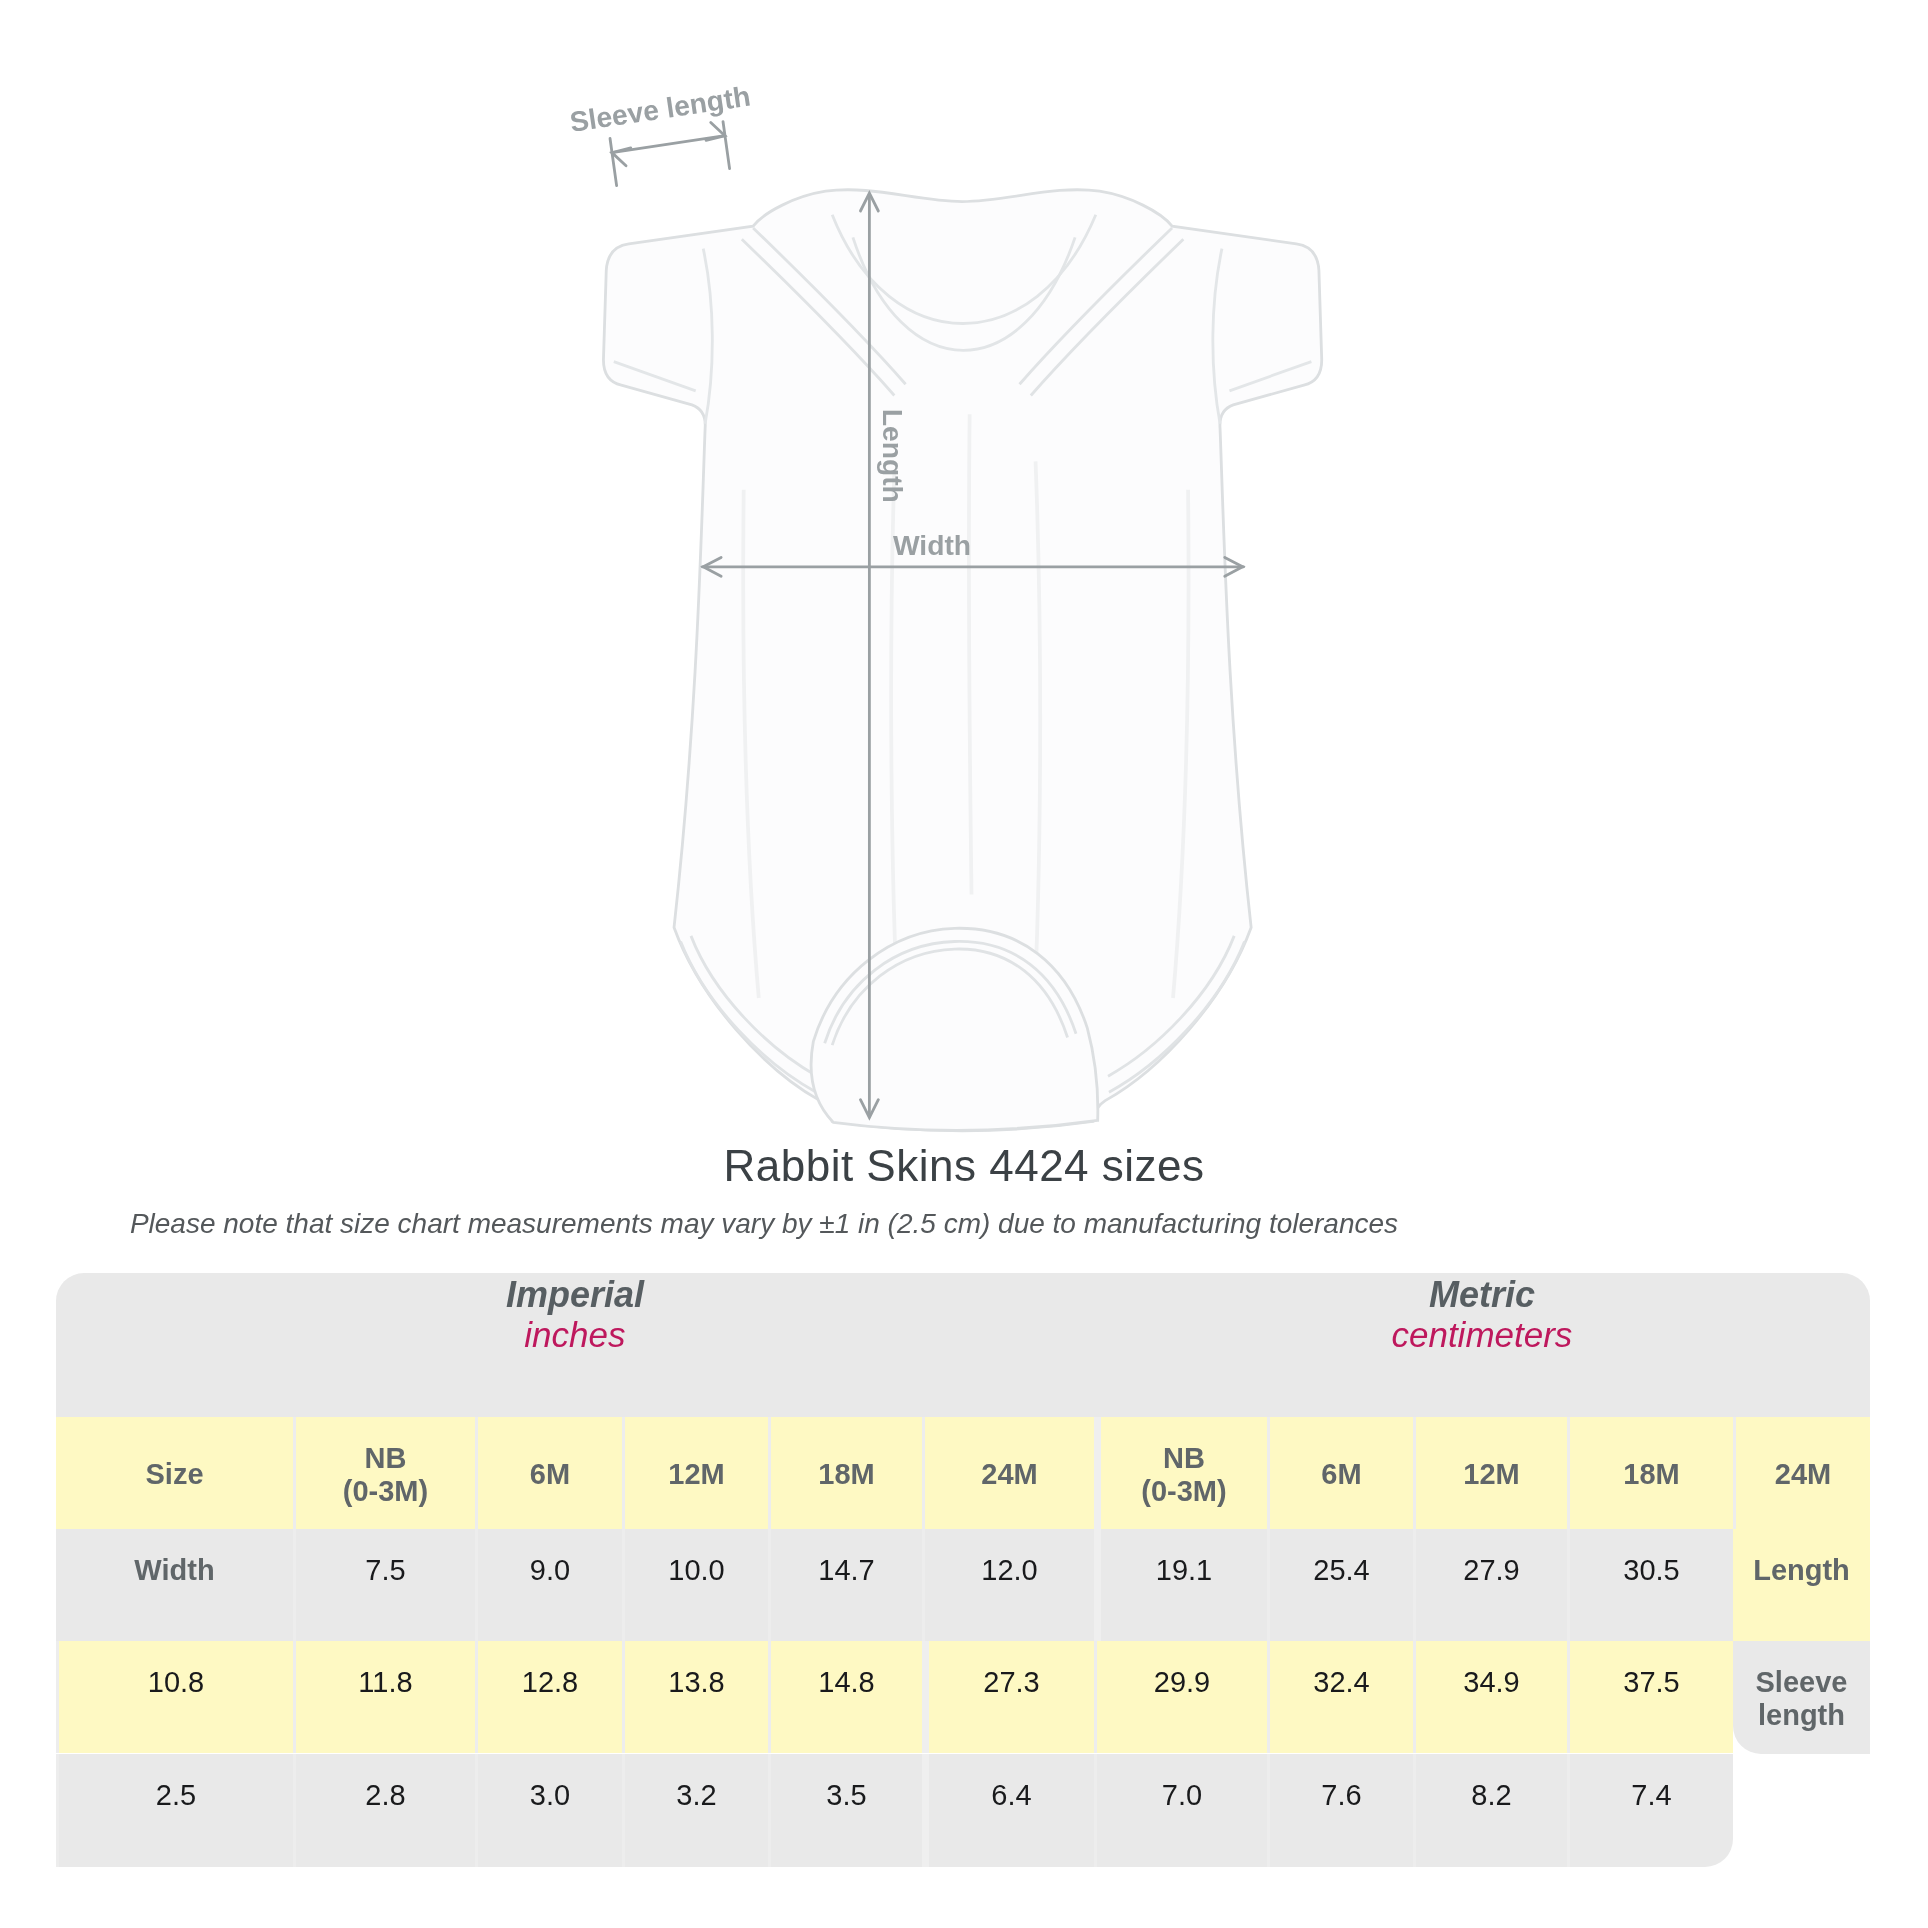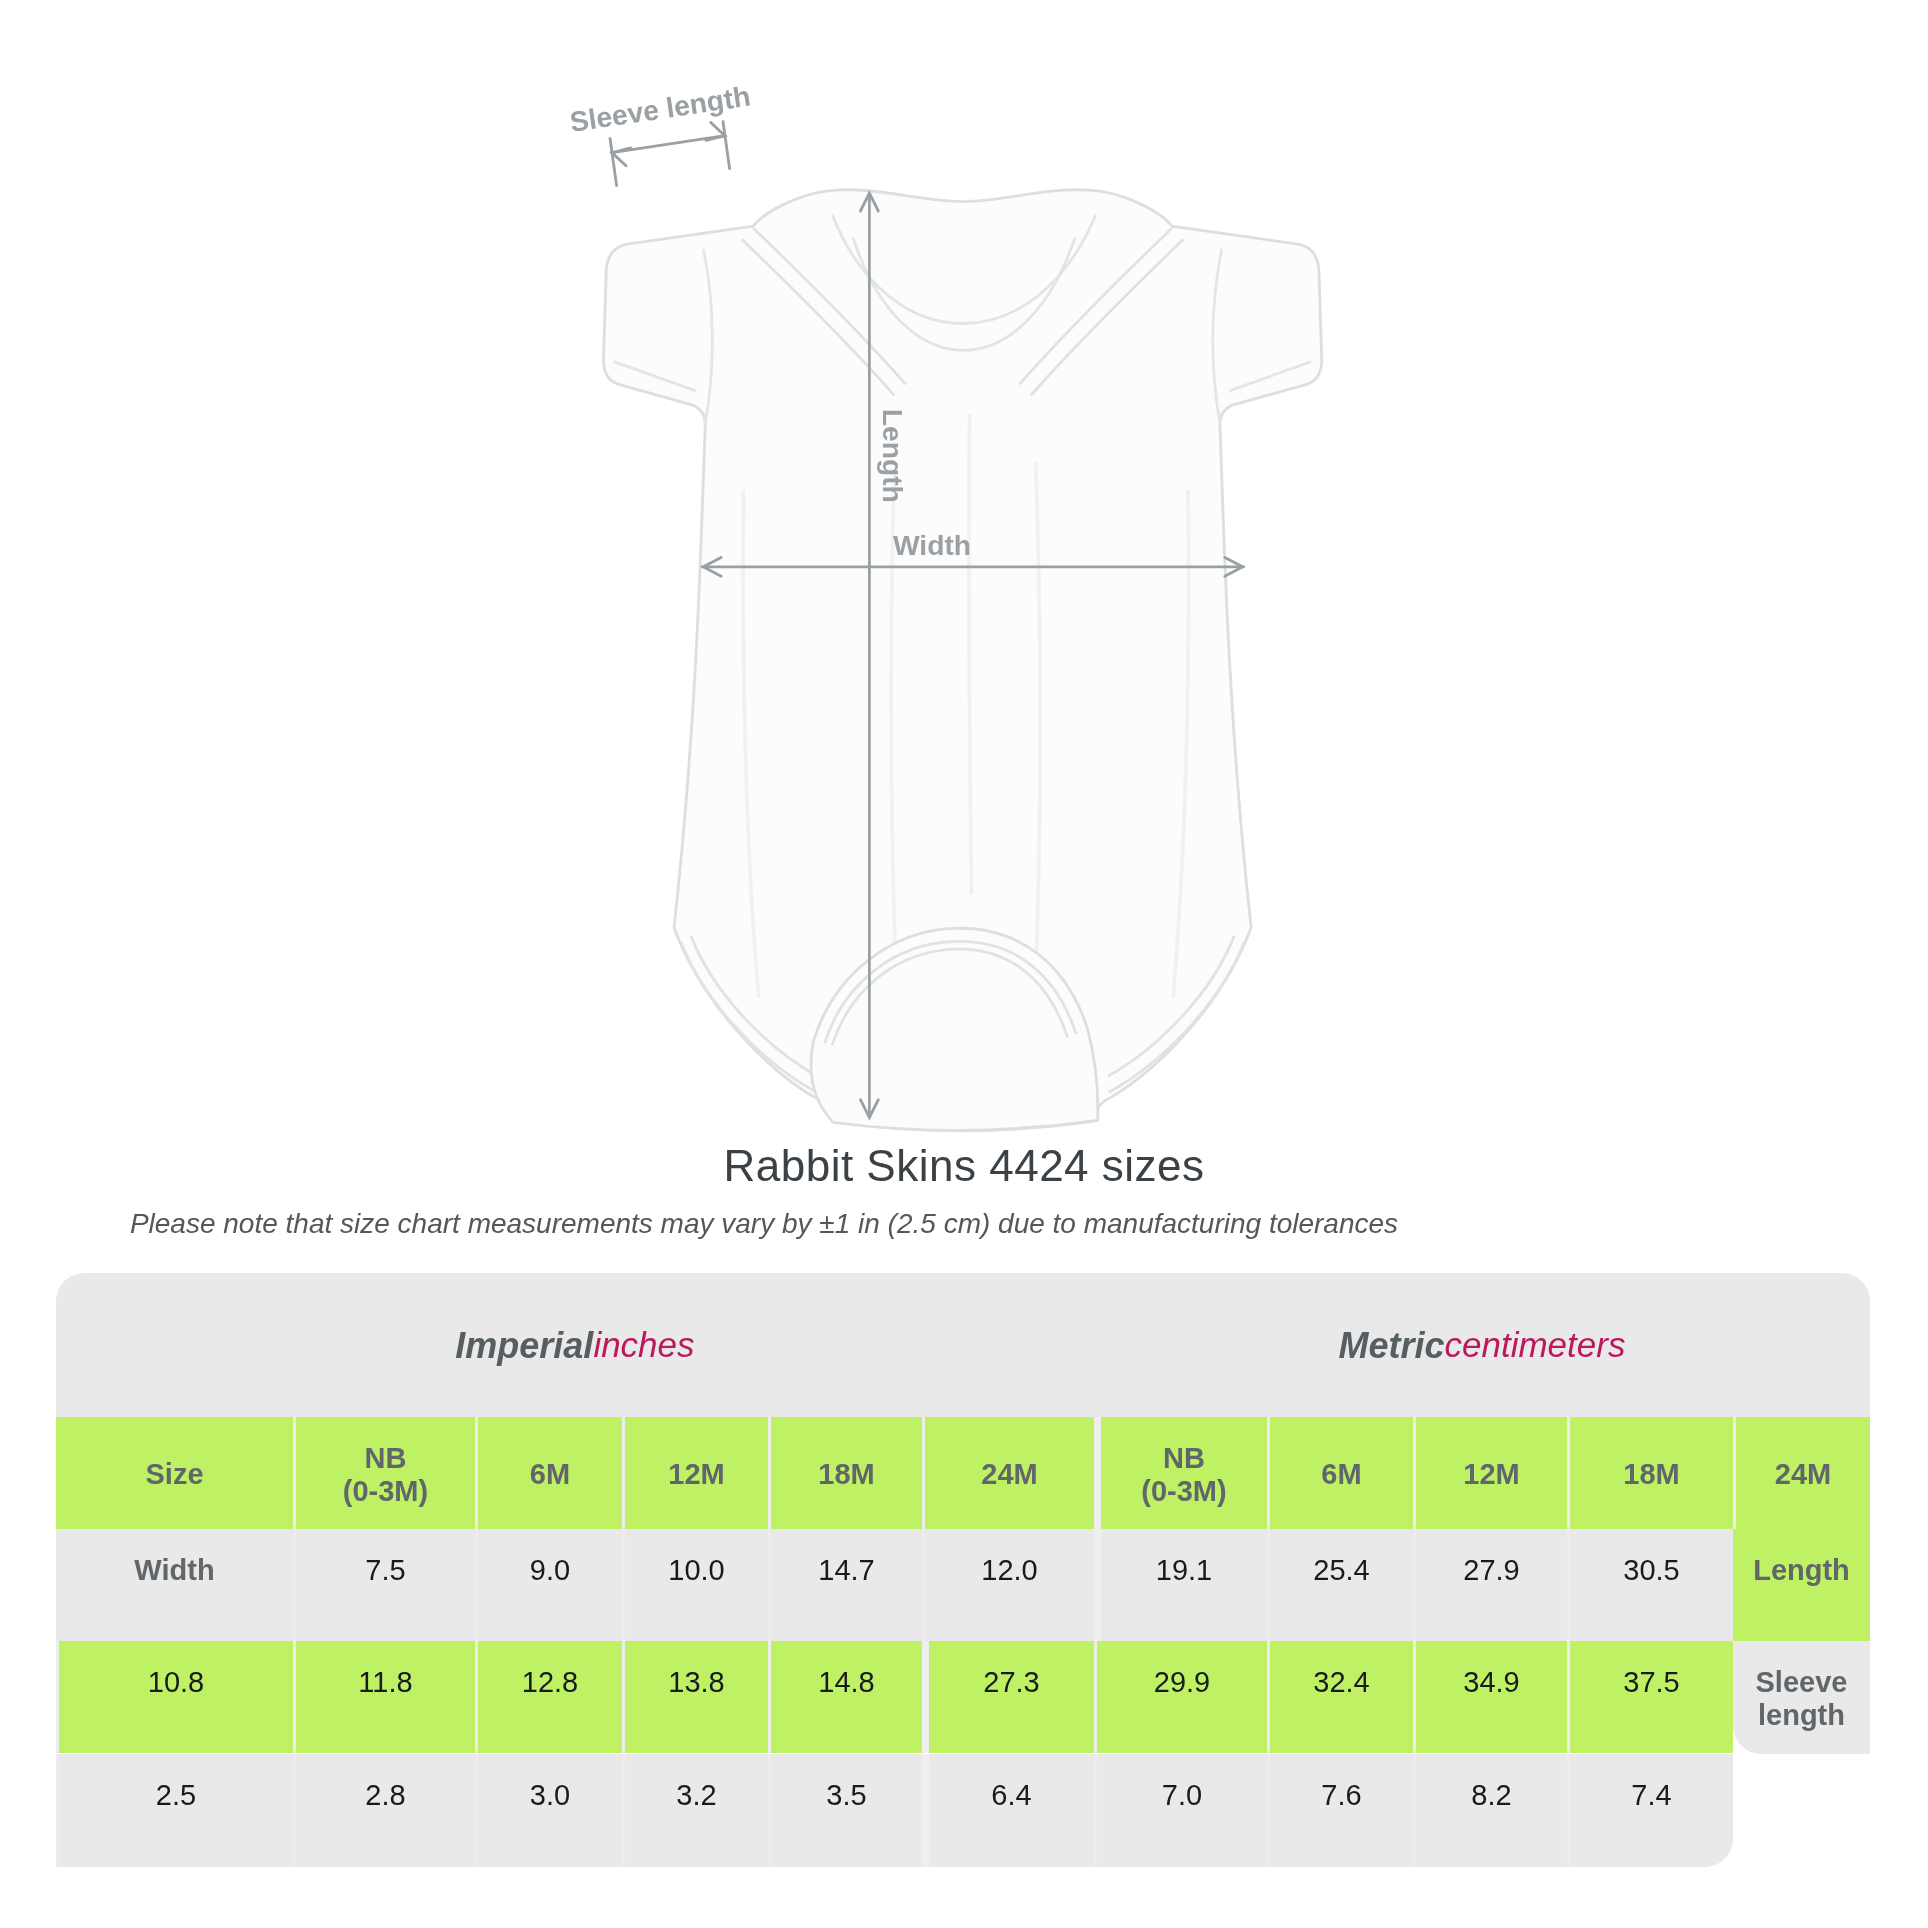--- a/index.html
+++ b/index.html
@@ -27,29 +27,29 @@
   
   .size-table {
     position:absolute; left:56px; top:1273px; width:1815px;
     display:grid;
     grid-template-columns:237px 182px 147px 146px 154px 172px 173px 146px 154px 166px 137px;
   }
   .group-header {
     grid-column:1 / -1; height:144px; background:#e9e9e9;
     border-radius:28px 28px 0 0; display:flex;
   }
-  .group-half { display:flex; justify-content:center; align-items:center; }
+  .group-half { display:flex; flex-direction:column; align-items:center; }
   .group-half.imperial { width:1039px; }
   .group-half.metric   { width:777px; }
   .group-label { font-size:36px; font-weight:bold; font-style:italic; color:#575e62; line-height:43px; }
   .group-sublabel { font-size:35px; font-style:italic; color:#be185d; line-height:38px; }
 
   .cell {
     height:112px; padding-top:25.4px; text-align:center; vertical-align:top;
-    font-size:29px; line-height:33px; background:#bef264;
+    font-size:29px; line-height:33px; background:#fef9c3;
   }
   .cell.div  { border-left:3.8px solid #ededed; }
   .cell.div-mid { border-left:7.5px solid #efefef; }
   .cell.gray { background:#e9e9e9; }
   .cell.head, .cell.rowlabel { font-weight:bold; color:#606669; }
   .cell.val  { color:#191a1c; }
   .cell.mid  { padding-top:41px; }          
   .cell.bl   { border-bottom-left-radius:28px; }
   .cell.br   { border-bottom-right-radius:28px; }
   .cell.last { height:113px; }

